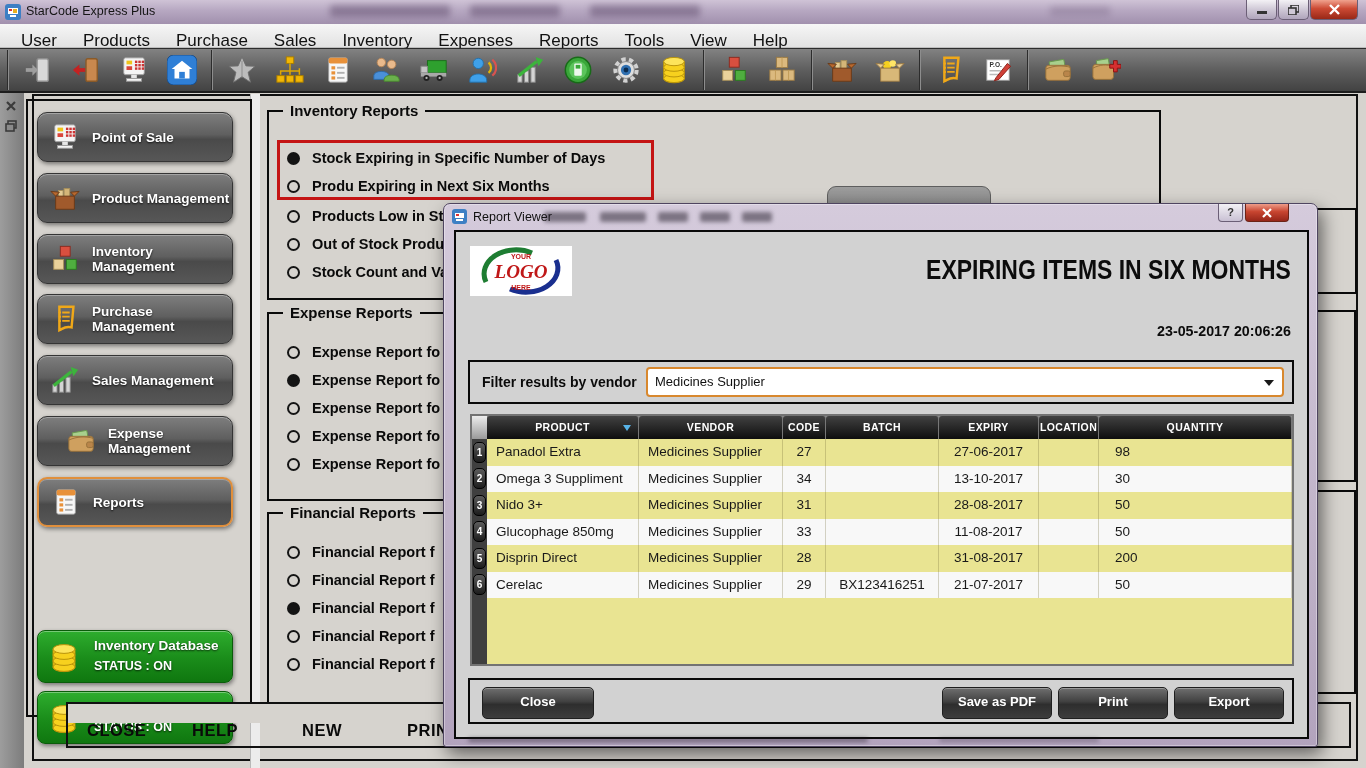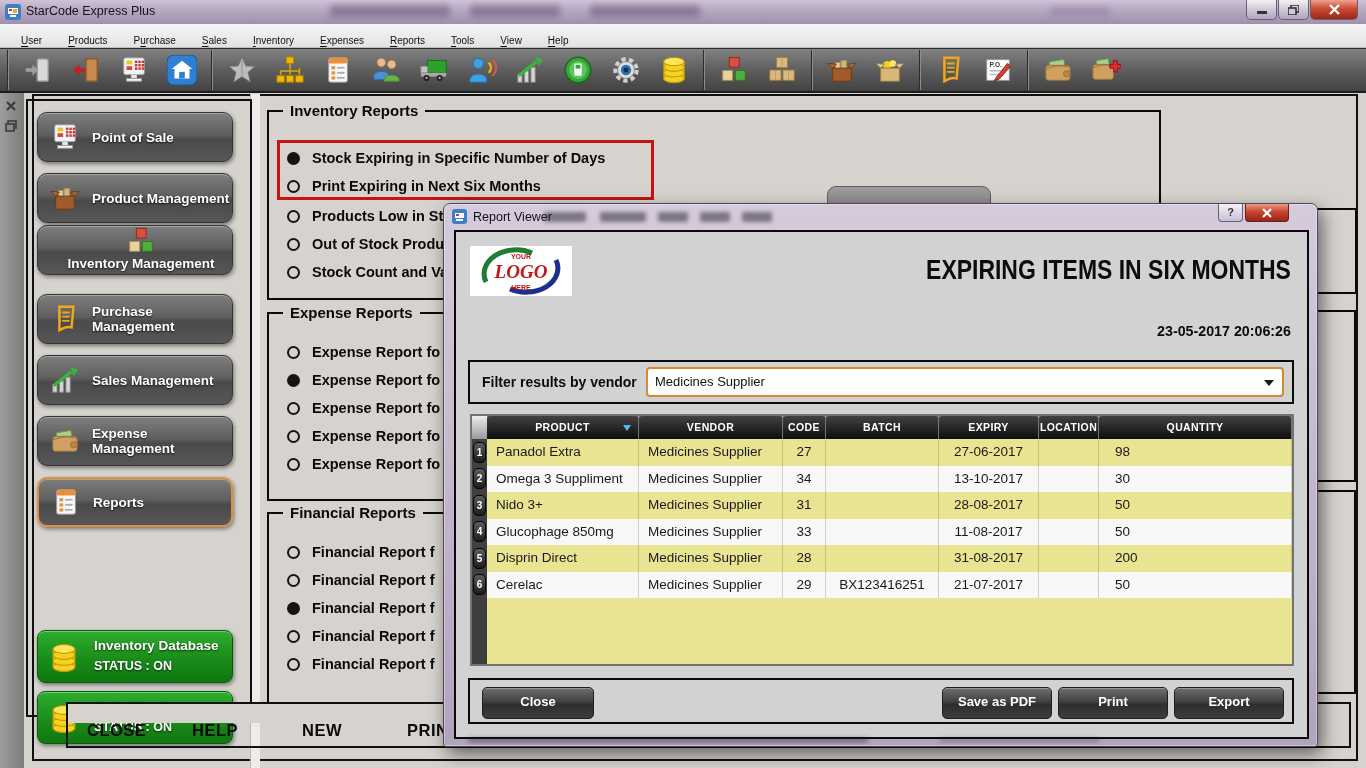--- a/index.html
+++ b/index.html
@@ -15,21 +15,21 @@
   .tghost{position:absolute;background:rgba(70,50,85,.38);filter:blur(3px);border-radius:3px;}
   .winbtns{position:absolute;right:8px;top:0;display:flex;}
   .winbtn{height:19px;border:1px solid #6b5f76;border-top:none;border-radius:0 0 5px 5px;
     background:linear-gradient(180deg,#f3f1f5,#cfc8d6 50%,#b0a5bc);display:flex;align-items:center;justify-content:center;margin-left:1px;}
   .winbtn.min,.winbtn.rest{width:29px;}
   .winbtn.close{width:46px;background:linear-gradient(180deg,#f0a28e,#cc4a34 45%,#992817);}
   
   .menubar{position:absolute;left:0;top:24px;width:1366px;height:24px;
     background:linear-gradient(180deg,#f6f6f6,#e2e2e2);border-bottom:1px solid #bdbdbd;
     display:flex;align-items:center;padding-left:8px;box-sizing:border-box;}
-  .menu-item{font-size:10px;color:#111;padding:0 13px;cursor:default;margin-top:10px;}
+  .menu-item{font-size:17px;color:#111;padding:0 13px;cursor:default;margin-top:10px;}
   .menu-item u{text-underline-offset:2px;}
   
   .toolbar{position:absolute;left:0;top:48px;width:1366px;height:45px;
     background:linear-gradient(180deg,#828282 0%,#5e5e5e 50%,#424242 100%);
     border-top:1px solid #2c2c2c;border-bottom:2px solid #1d1d1d;
     display:flex;align-items:center;padding-left:2px;box-sizing:border-box;}
   .tbtn{width:32px;height:32px;margin:0 8px;display:flex;align-items:center;justify-content:center;}
   .tbtn svg{width:30px;height:30px;}
   .tsep{width:0;height:40px;border-left:1px solid #2c2c2c;border-right:1px solid #8d8d8d;margin:0 5px;}
   
@@ -419,21 +419,21 @@
         <div class="sbtn" style="top: 72px;">
           <span class="sic"><svg viewBox="0 0 32 32">
               <rect x="9" y="8" width="5" height="7" fill="#e3cb94" stroke="#a8905a"></rect>
               <rect x="15" y="6" width="6" height="9" fill="#d4b678" stroke="#a8905a"></rect>
               <path d="M6 14h20v14H6z" fill="#a05a2c" stroke="#6a3a18"></path>
               <path d="M6 14L1 9l9 .8z" fill="#b9692f" stroke="#6a3a18"></path>
               <path d="M26 14l5-5-9 .8z" fill="#b9692f" stroke="#6a3a18"></path>
             </svg></span>
           <span class="slbl">Product Management</span>
         </div>
-        <div class="sbtn" style="top: 124px; flex-direction: column;">
+        <div class="sbtn" style="top: 133px;">
           <span class="sic"><svg viewBox="0 0 32 32">
               <rect x="11" y="2.5" width="10.5" height="10.5" fill="#d94f3f" stroke="#8a2a1f"></rect>
               <rect x="4" y="16.5" width="10.5" height="10.5" fill="#ead29b" stroke="#a8905a"></rect>
               <rect x="17.5" y="16.5" width="10.5" height="10.5" fill="#4fae3f" stroke="#2a7a1f"></rect>
             </svg></span>
           <span class="slbl">Inventory Management</span>
         </div>
         <div class="sbtn" style="top: 193px;">
           <span class="sic"><svg viewBox="0 0 32 32">
               <path d="M10 3h15l-2 22c-6-2-9 1-13 3z" fill="none" stroke="#f0a818" stroke-width="2.6"></path>
@@ -451,21 +451,21 @@
         <div class="sbtn" style="top: 254px;">
           <span class="sic"><svg viewBox="0 0 32 32">
               <rect x="3" y="21" width="4.5" height="8" fill="#d4d4d4" stroke="#8a8a8a"></rect>
               <rect x="10" y="17" width="4.5" height="12" fill="#d4d4d4" stroke="#8a8a8a"></rect>
               <rect x="17" y="13" width="4.5" height="16" fill="#d4d4d4" stroke="#8a8a8a"></rect>
               <path d="M4 22L23 7" stroke="#3cb43c" stroke-width="3.4"></path>
               <path d="M22 2l8 3-5 7z" fill="#3cb43c"></path>
             </svg></span>
           <span class="slbl">Sales Management</span>
         </div>
-        <div class="sbtn" style="top: 315px;">
+        <div class="sbtn" style="top: 315px; padding-left: 16px;">
           <span class="sic"><svg viewBox="0 0 32 32">
               <rect x="7" y="6" width="16" height="8" rx="1" transform="rotate(-10 15 10)" fill="#a8d08d" stroke="#6a9a50"></rect>
               <rect x="3" y="11" width="26" height="16" rx="3" fill="#cfa05f" stroke="#96703a"></rect>
               <path d="M3 15c9-4 17-4 26-2" fill="none" stroke="#96703a"></path>
               <rect x="22" y="17" width="7" height="6" rx="2" fill="#b9854a" stroke="#96703a"></rect>
             </svg></span>
           <span class="slbl">Expense Management</span>
         </div>
         <div class="sbtn active" style="top: 376px;">
           <span class="sic"><svg viewBox="0 0 32 32">
@@ -508,21 +508,21 @@
   </div>
 
   <div class="groupbox" id="g-inventory" style="left:267px;top:110px;width:890px;height:186px;">
     <span class="legend">Inventory Reports</span>
   <div class="opt" style="top: 34px;">
         <span class="radio sel"></span>
         <span class="optlbl">Stock Expiring in Specific Number of Days</span>
       </div>
       <div class="opt" style="top: 62px;">
         <span class="radio"></span>
-        <span class="optlbl">Print Expiring in Next Six Months</span>
+        <span class="optlbl">Produ Expiring in Next Six Months</span>
       </div>
       <div class="opt" style="top: 92px;">
         <span class="radio"></span>
         <span class="optlbl">Products Low in St</span>
       </div>
       <div class="opt" style="top: 120px;">
         <span class="radio"></span>
         <span class="optlbl">Out of Stock Produ</span>
       </div>
       <div class="opt" style="top: 148px;">

